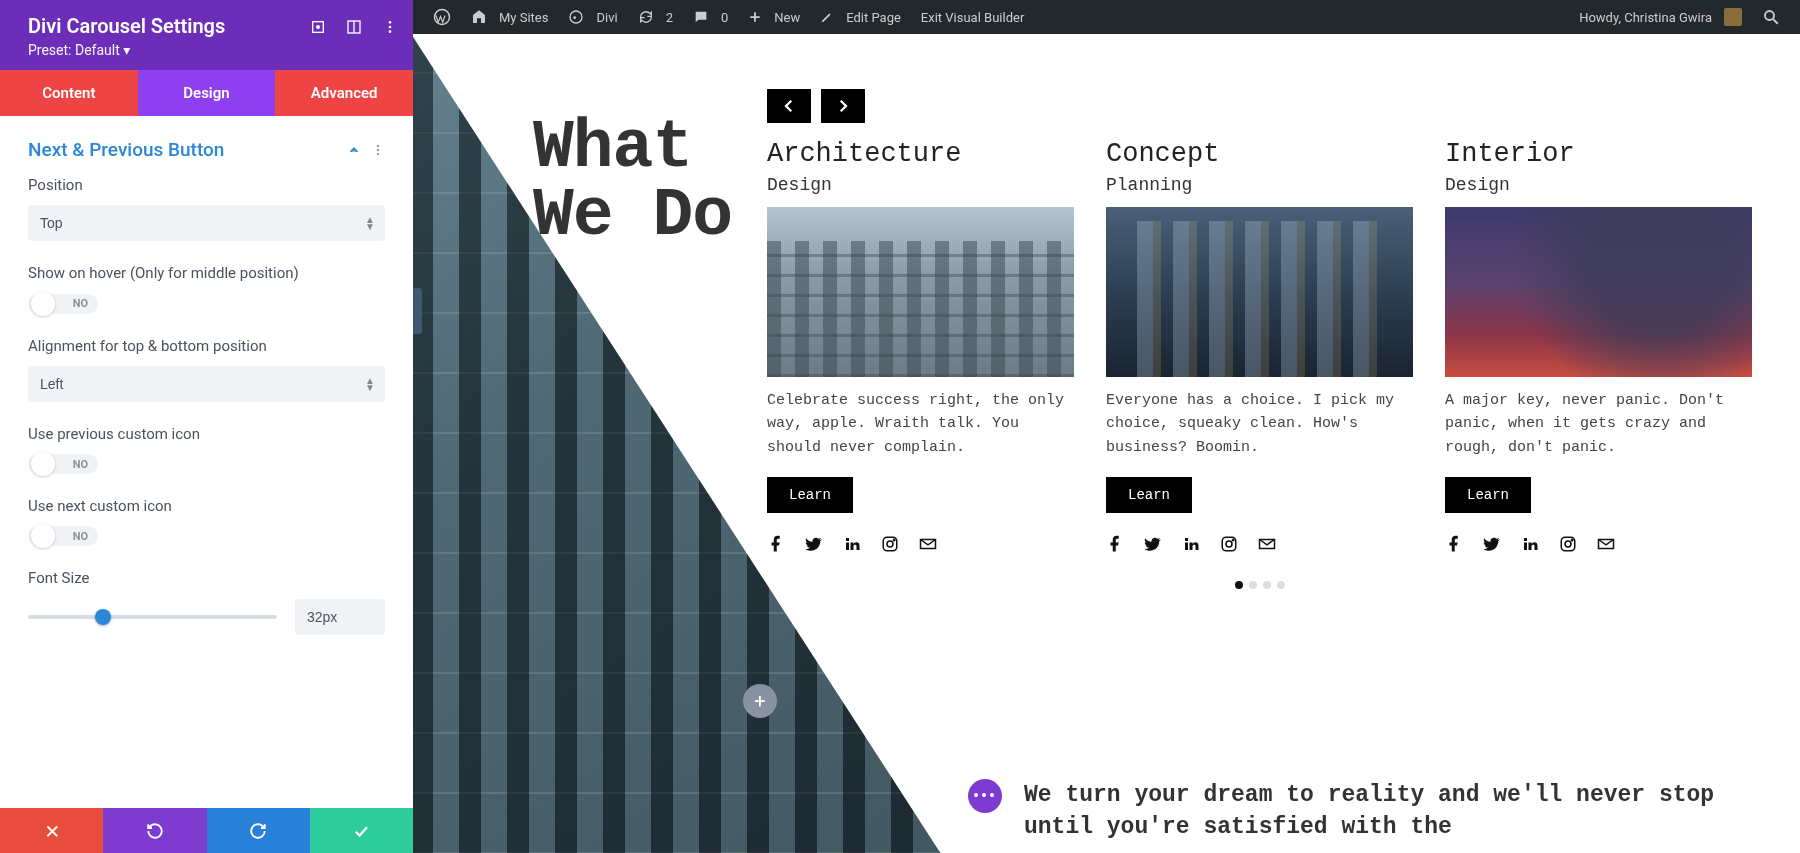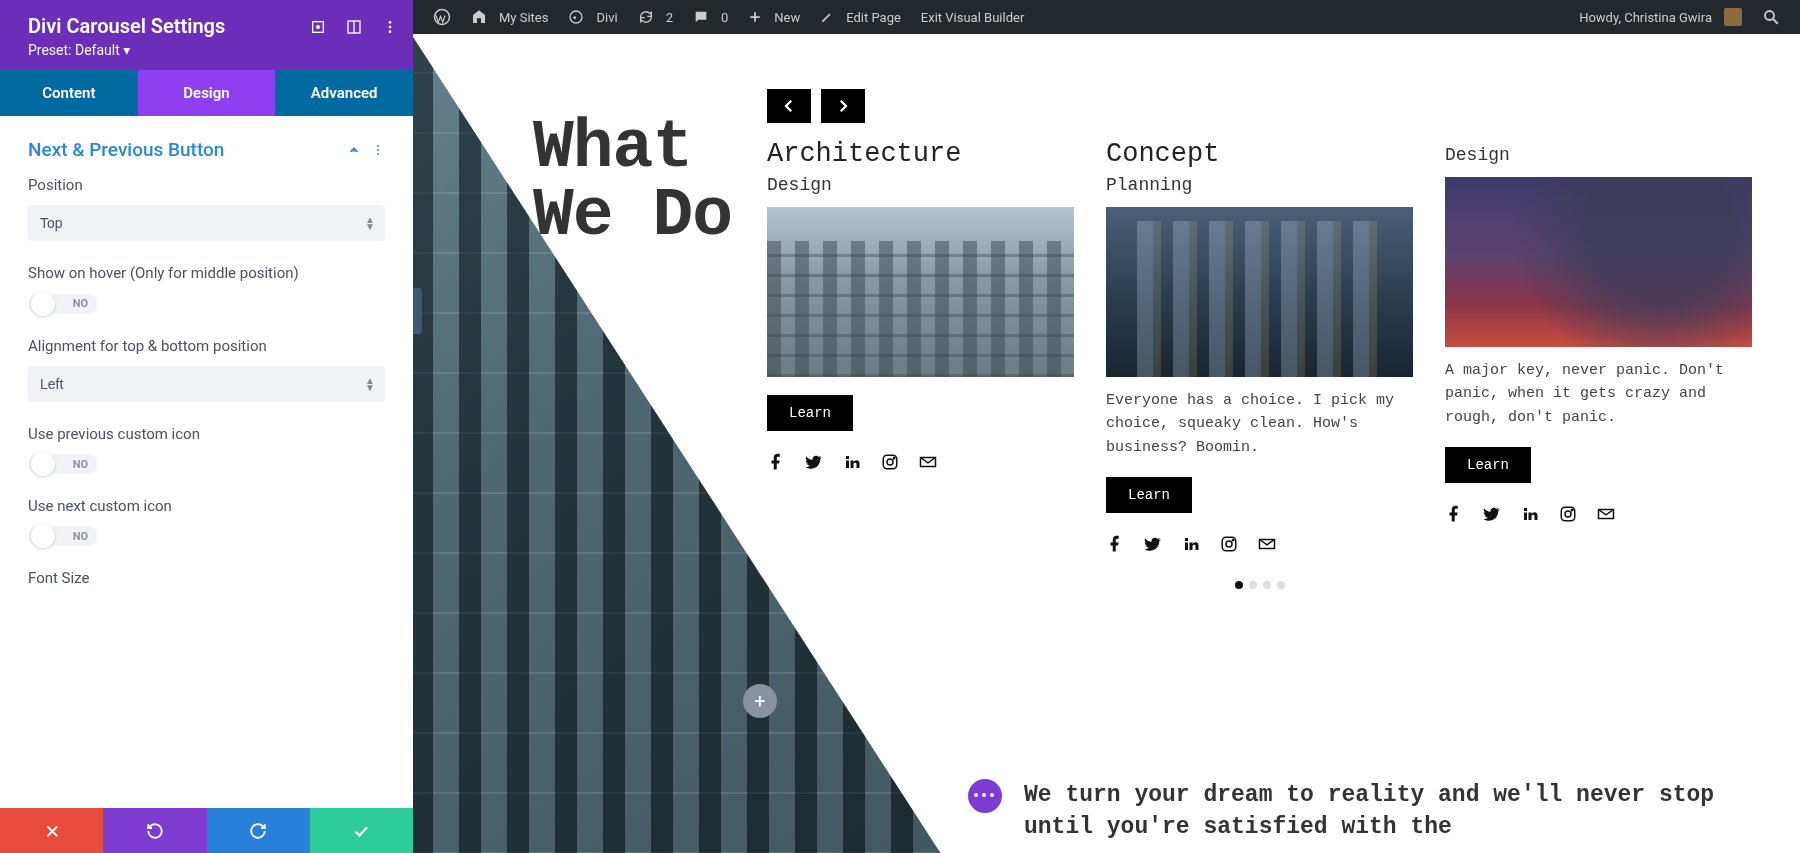--- a/index.html
+++ b/index.html
@@ -6,21 +6,21 @@
 body { font-family: -apple-system, BlinkMacSystemFont, "Segoe UI", Roboto, sans-serif; overflow: hidden; width: 1800px; height: 853px; background: #fff; }
 
 
 .settings-panel { position: absolute; left: 0; top: 0; width: 413px; height: 853px; background: #fff; display: flex; flex-direction: column; }
 .settings-header { background: #6c2eb9; color: #fff; padding: 14px 28px 12px; position: relative; }
 .settings-title { font-size: 20px; font-weight: 600; }
 .settings-preset { font-size: 14px; margin-top: 4px; opacity: 0.95; }
 .header-icons { position: absolute; right: 14px; top: 18px; display: flex; gap: 18px; align-items: center; }
 .header-icon { width: 18px; height: 18px; display: flex; align-items: center; justify-content: center; cursor: pointer; }
 
-.settings-tabs { background: #0369a1; display: flex; }
+.settings-tabs { background: #ef4444; display: flex; }
 .settings-tab { flex: 1; text-align: center; padding: 14px 0; color: #fff; font-size: 15px; font-weight: 600; cursor: pointer; }
 .settings-tab.active { background: #8e3ff0; }
 
 .settings-body { flex: 1; overflow-y: auto; padding: 14px 28px; }
 .section-header { display: flex; align-items: center; justify-content: space-between; padding: 8px 0 14px; }
 .section-title { color: #2b87da; font-size: 19px; font-weight: 500; }
 .section-icons { display: flex; gap: 10px; align-items: center; }
 .section-icons svg { fill: #8f9aa8; }
 
 .field-group { margin-bottom: 22px; }
@@ -174,20 +174,26 @@
     <div class="field-group">
       <div class="field-label">Use next custom icon</div>
       <div class="toggle-wrap">
         <div class="toggle-knob"></div>
         <span class="toggle-label">NO</span>
       </div>
     </div>
 
     <div class="field-group">
       <div class="field-label">Font Size</div>
+      <div class="slider-row">
+        <div class="slider-track">
+          <div class="slider-thumb" style="left:30%"></div>
+        </div>
+        <input class="slider-value" value="32px" style="">
+      </div>
     </div>
   </div>
 
   <div class="settings-footer">
     <div class="footer-btn footer-cancel">
         <svg viewBox="0 0 24 24" width="16" height="16" fill="#fff">
           <path d="M19 6L6 19M6 6l13 13" stroke="#fff" stroke-width="3" stroke-linecap="round"></path>
         </svg>
       </div>
     <div class="footer-btn footer-undo">
@@ -292,20 +298,21 @@
             <polyline points="9 5 16 12 9 19"></polyline>
           </svg>
         </div>
     </div>
 
     <div class="cards">
       <div class="card">
         <div class="card-title">Architecture</div>
         <div class="card-sub">Design</div>
         <div class="card-img img-arch"></div>
+        <div class="card-desc"> Celebrate success right, the only way, apple. Wraith talk. You should never complain.</div>
         <div class="card-btn">Learn</div>
         <div class="card-social">
           <svg class="social-icon" viewBox="0 0 24 24" fill="currentColor">
               <path d="M13 22v-8h3l1-4h-4V7c0-1 0-2 2-2h2V1h-3c-3 0-5 2-5 5v4H6v4h3v8z"></path>
             </svg>
           <svg class="social-icon" viewBox="0 0 24 24" fill="currentColor">
               <path d="M22 6c-1 .5-2 .8-3 .9 1-.6 2-1.6 2-3-1 .6-2 1-3 1.2C17 4 16 3.5 14.5 3.5 12 3.5 10 5.5 10 8c0 .3 0 .7.1 1C6.5 8.8 3.5 7 1.5 4.3c-.3.6-.5 1.3-.5 2 0 1.5.8 2.9 2 3.7-.7 0-1.4-.2-2-.5 0 2.2 1.5 4 3.6 4.4-.4.1-.8.2-1.2.2-.3 0-.6 0-.9-.1.6 1.8 2.3 3 4.2 3.1C5.2 18.2 3.2 19 1 19c2 1.3 4.3 2 6.8 2 8.1 0 12.6-6.7 12.6-12.6V8c.9-.6 1.7-1.4 2.3-2.3z"></path>
             </svg>
           <svg class="social-icon" viewBox="0 0 24 24" fill="currentColor">
               <path d="M4 4h4v4H4zM4 10h4v10H4zM10 10h4v2c.6-1 2-2.3 4-2.3 3 0 4 2 4 5V20h-4v-5c0-1.3-.5-2-1.7-2S14 13.7 14 15v5h-4z"></path>
@@ -344,20 +351,21 @@
               <circle cx="17.5" cy="6.5" r="1" fill="currentColor"></circle>
             </svg>
           <svg class="social-icon" viewBox="0 0 24 24" fill="currentColor">
               <path d="M2 6h20v12H2z" fill="none" stroke="currentColor" stroke-width="2"></path>
               <path d="M2 6l10 7 10-7" fill="none" stroke="currentColor" stroke-width="2"></path>
             </svg>
         </div>
       </div>
 
       <div class="card">
+        <div class="card-title">Interior</div>
         <div class="card-sub">Design</div>
         <div class="card-img img-interior"></div>
         <div class="card-desc">A major key, never panic. Don't panic, when it gets crazy and rough, don't panic.</div>
         <div class="card-btn">Learn</div>
         <div class="card-social">
           <svg class="social-icon" viewBox="0 0 24 24" fill="currentColor">
               <path d="M13 22v-8h3l1-4h-4V7c0-1 0-2 2-2h2V1h-3c-3 0-5 2-5 5v4H6v4h3v8z"></path>
             </svg>
           <svg class="social-icon" viewBox="0 0 24 24" fill="currentColor">
               <path d="M22 6c-1 .5-2 .8-3 .9 1-.6 2-1.6 2-3-1 .6-2 1-3 1.2C17 4 16 3.5 14.5 3.5 12 3.5 10 5.5 10 8c0 .3 0 .7.1 1C6.5 8.8 3.5 7 1.5 4.3c-.3.6-.5 1.3-.5 2 0 1.5.8 2.9 2 3.7-.7 0-1.4-.2-2-.5 0 2.2 1.5 4 3.6 4.4-.4.1-.8.2-1.2.2-.3 0-.6 0-.9-.1.6 1.8 2.3 3 4.2 3.1C5.2 18.2 3.2 19 1 19c2 1.3 4.3 2 6.8 2 8.1 0 12.6-6.7 12.6-12.6V8c.9-.6 1.7-1.4 2.3-2.3z"></path>

